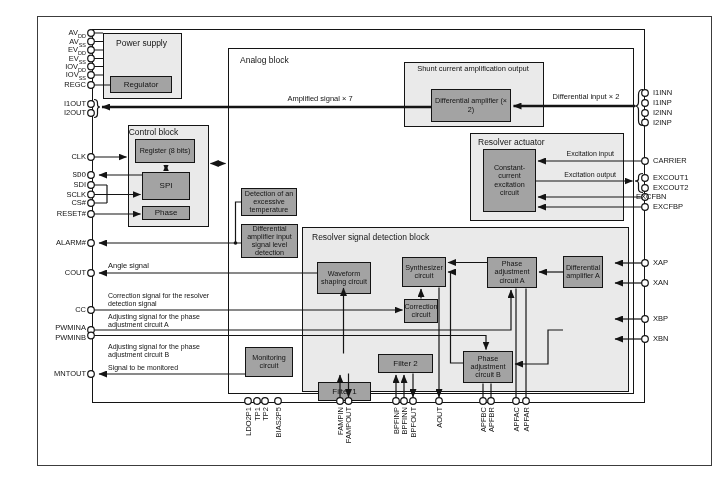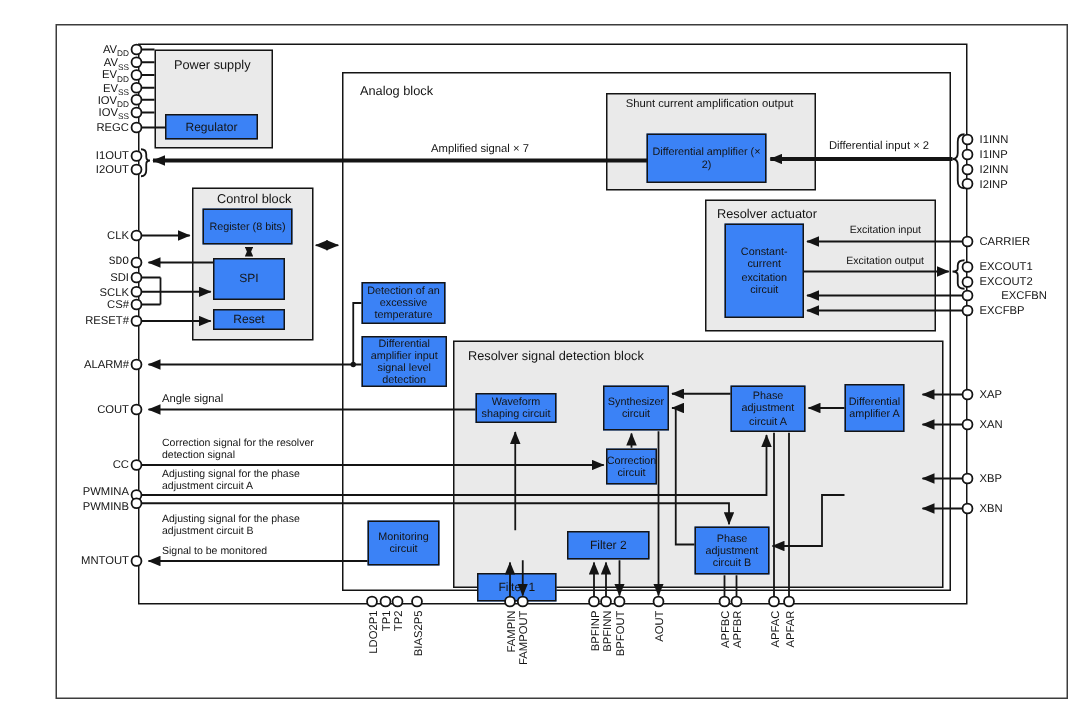--- a/index.html
+++ b/index.html
@@ -3,21 +3,21 @@
 <meta charset="utf-8">
 <style>
   html,body{margin:0;padding:0;background:#fff;}
   #stage{position:relative;width:726px;height:478px;background:#fff;
          font-family:"Liberation Sans",sans-serif;color:#141414;overflow:hidden;}
   .abs{position:absolute;}
   .border-frame{border:1.5px solid #3c3c3c;}
   .chip{border:1.6px solid #141414;background:#fff;}
   .analog{border:1.3px solid #141414;background:#fff;}
   .gblk{border:1.3px solid #141414;background:#eaeaea;}
-  .wbox{border:1.2px solid #141414;background:#3b82f6;display:flex;align-items:center;justify-content:center;
+  .wbox{border:1.2px solid #141414;background:#a3a3a3;display:flex;align-items:center;justify-content:center;
         text-align:center;font-size:7.2px;line-height:1.13;padding:1px;box-sizing:border-box;}
   .wbox.f8{font-size:8px;}
   .ttl{font-size:8.5px;white-space:nowrap;}
   .ttl.ctr{text-align:center;}
   .ann{font-size:7px;line-height:1.12;}
   .pinlbl{font-size:7.5px;line-height:10px;height:10px;white-space:nowrap;}
   .pl-left{width:52px;text-align:right;}
   .pl-right{width:62px;text-align:left;}
   .pl-bot{writing-mode:vertical-rl;transform:rotate(180deg);line-height:11px;height:auto;}
   sub{font-size:5.5px;}
@@ -38,29 +38,29 @@
   <div class="abs analog" style="left:228px;top:48px;width:404px;height:344px;"></div>
   <span class="abs ttl" style="left:240px;top:55px;">Analog block</span>
 
   <div class="abs gblk" style="left:103px;top:33px;width:77px;height:64px;"></div>
   <span class="abs ttl ctr" style="left:103px;top:38px;width:77px;">Power supply</span>
   <div class="abs wbox f8" style="left:110px;top:76px;width:62px;height:17px;">
       <span>Regulator</span>
     </div>
 
   <div class="abs gblk" style="left:128px;top:125px;width:79px;height:100px;"></div>
-  <span class="abs ttl ctr" style="left:128px;top:127px;width:83px;">Control block</span>
+  <span class="abs ttl ctr" style="left:112px;top:127px;width:83px;">Control block</span>
   <div class="abs wbox" style="left:135px;top:139px;width:60px;height:24px;">
       <span>Register (8 bits)</span>
     </div>
   <div class="abs wbox f8" style="left:142px;top:172px;width:48px;height:28px;">
       <span>SPI</span>
     </div>
   <div class="abs wbox f8" style="left:142px;top:206px;width:48px;height:14px;">
-      <span>Reset</span>
+      <span>Phase</span>
     </div>
 
   <div class="abs gblk" style="left:404px;top:62px;width:138px;height:63px;"></div>
   <span class="abs ann" style="left:414px;top:65px;width:118px;text-align:center;font-size:7.5px;">Shunt current amplification output</span>
   <div class="abs wbox" style="left:431px;top:89px;width:80px;height:33px;">
       <span>Differential amplifier (× 2)</span>
     </div>
 
   <div class="abs gblk" style="left:470px;top:133px;width:152px;height:86px;"></div>
   <span class="abs ttl" style="left:478px;top:137px;">Resolver actuator</span>
@@ -71,21 +71,21 @@
   <div class="abs wbox" style="left:241px;top:188px;width:56px;height:28px;">
       <span>Detection of an excessive temperature</span>
     </div>
   <div class="abs wbox" style="left:241px;top:224px;width:57px;height:34px;">
       <span>Differential amplifier input signal level detection</span>
     </div>
 
   <div class="abs gblk" style="left:302px;top:227px;width:325px;height:163px;"></div>
   <span class="abs ttl" style="left:312px;top:232px;">Resolver signal detection block</span>
 
-  <div class="abs wbox" style="left:317px;top:262px;width:54px;height:20px;">
+  <div class="abs wbox" style="left:317px;top:262px;width:54px;height:32px;">
       <span>Waveform shaping circuit</span>
     </div>
   <div class="abs wbox" style="left:402px;top:257px;width:44px;height:30px;">
       <span>Synthesizer circuit</span>
     </div>
   <div class="abs wbox" style="left:404px;top:299px;width:34px;height:24px;">
       <span>Correction circuit</span>
     </div>
   <div class="abs wbox" style="left:487px;top:257px;width:50px;height:31px;">
       <span>Phase adjustment circuit A</span>
@@ -241,21 +241,21 @@
   <span class="abs pinlbl pl-left" style="left:34px;top:332.5px;">PWMINB</span>
   <span class="abs pinlbl pl-left" style="left:34px;top:369px;">MNTOUT</span>
 
   <span class="abs pinlbl pl-right" style="left:653px;top:88px;">I1INN</span>
   <span class="abs pinlbl pl-right" style="left:653px;top:98px;">I1INP</span>
   <span class="abs pinlbl pl-right" style="left:653px;top:108px;">I2INN</span>
   <span class="abs pinlbl pl-right" style="left:653px;top:117.5px;">I2INP</span>
   <span class="abs pinlbl pl-right" style="left:653px;top:156px;">CARRIER</span>
   <span class="abs pinlbl pl-right" style="left:653px;top:173px;">EXCOUT1</span>
   <span class="abs pinlbl pl-right" style="left:653px;top:183px;">EXCOUT2</span>
-  <span class="abs pinlbl pl-right" style="left:636px;top:192px;text-align:right;">EXCFBN</span>
+  <span class="abs pinlbl pl-right" style="left:636px;top:192px;">EXCFBN</span>
   <span class="abs pinlbl pl-right" style="left:653px;top:202px;">EXCFBP</span>
   <span class="abs pinlbl pl-right" style="left:653px;top:258px;">XAP</span>
   <span class="abs pinlbl pl-right" style="left:653px;top:278px;">XAN</span>
   <span class="abs pinlbl pl-right" style="left:653px;top:314px;">XBP</span>
   <span class="abs pinlbl pl-right" style="left:653px;top:334px;">XBN</span>
 
   <span class="abs pinlbl pl-bot" style="left:242.5px;top:407px;">LDO2P1</span>
   <span class="abs pinlbl pl-bot" style="left:251.5px;top:407px;">TP1</span>
   <span class="abs pinlbl pl-bot" style="left:259.5px;top:407px;">TP2</span>
   <span class="abs pinlbl pl-bot" style="left:272.5px;top:407px;">BIAS2P5</span>

